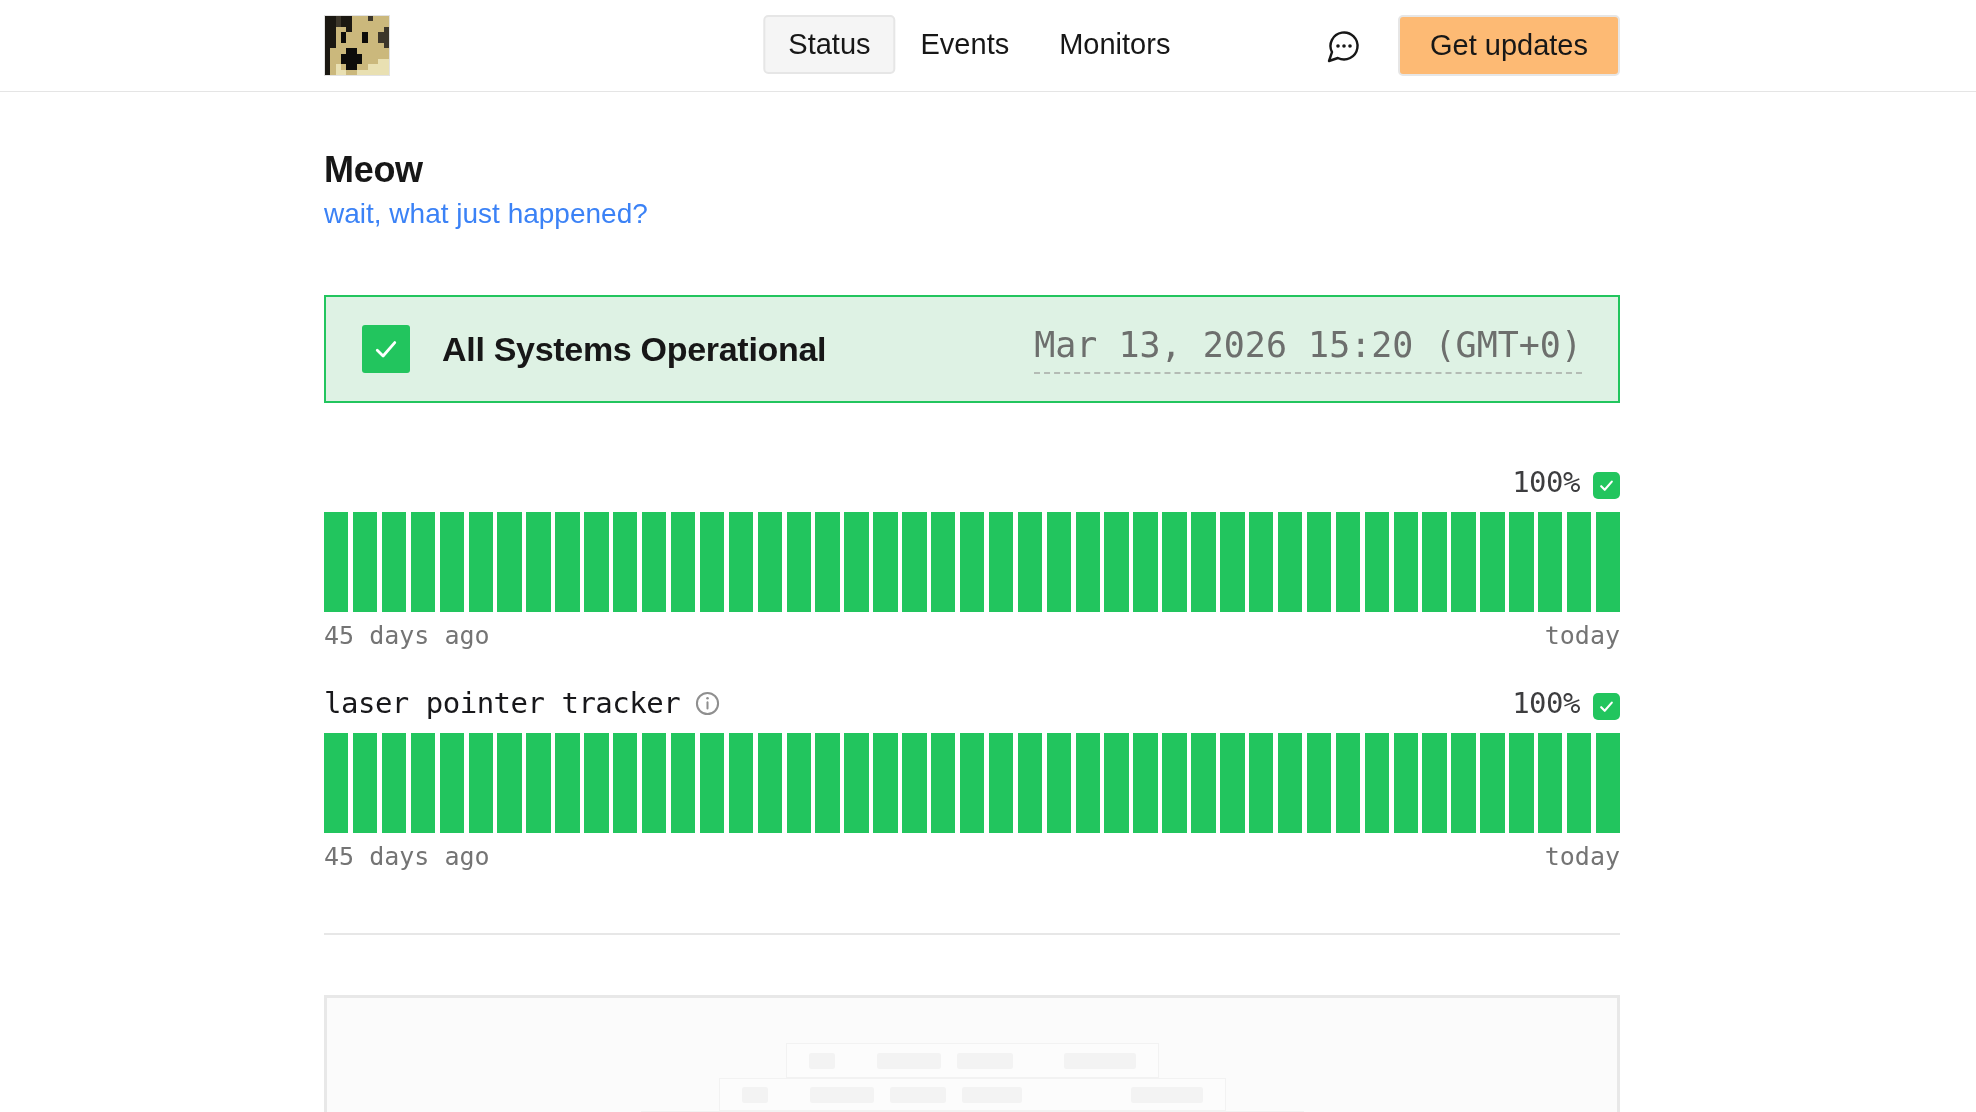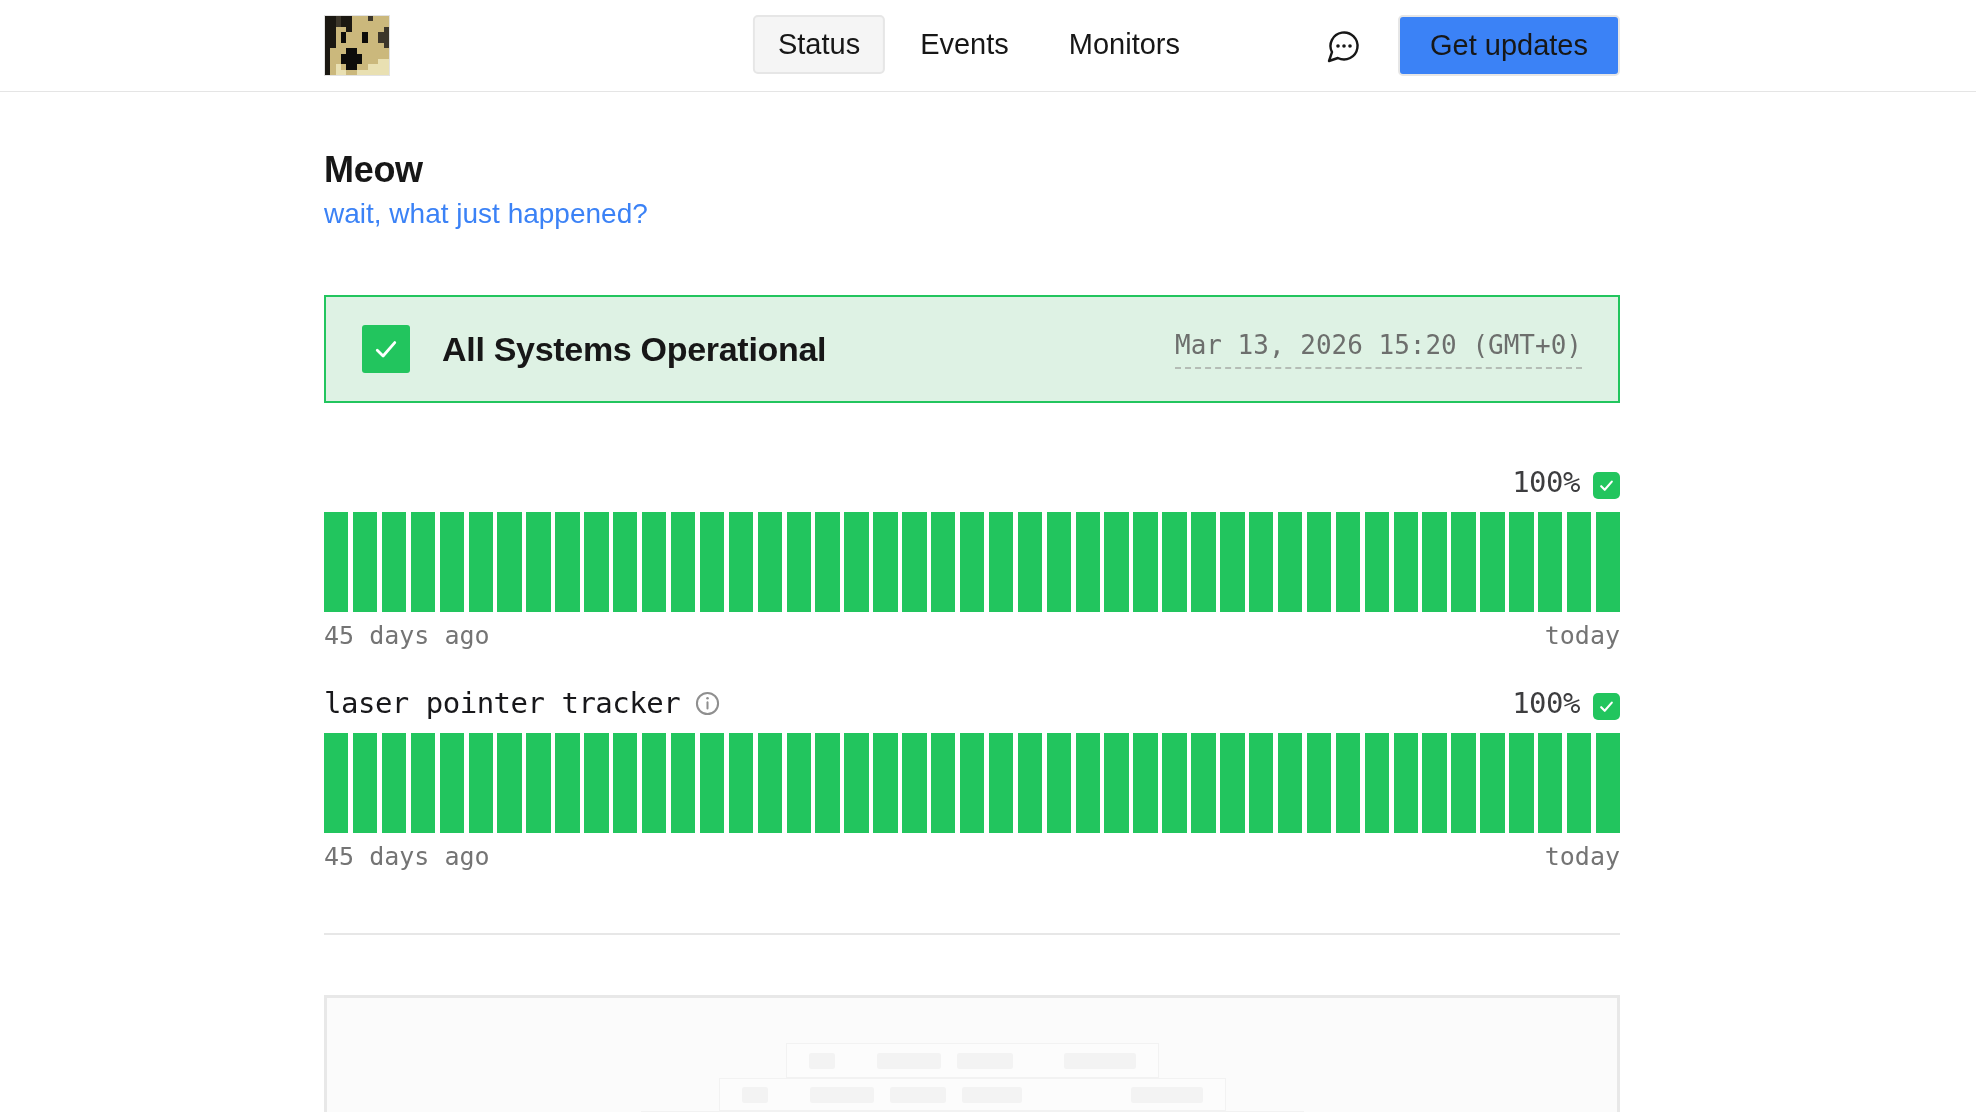--- a/index.html
+++ b/index.html
@@ -5,47 +5,47 @@
   * { margin:0; padding:0; box-sizing:border-box; }
   html,body { width:1976px; height:1112px; background:#fff; overflow:hidden;
     font-family:"Liberation Sans", sans-serif; color:#171717; }
 
   
   .header { height:92px; border-bottom:1px solid var(--border,#e5e5e5);
     position:relative; display:flex; align-items:center; }
   .header-inner { width:1296px; margin-left:324px; display:flex; align-items:center; }
   .logo { width:66px; height:61px; border:1px solid #e2e2e2; background:#16130e; display:block; }
   .nav-tabs { position:absolute; left:50%; top:0; height:88px; transform:translateX(-52%);
-    display:flex; align-items:center; gap:10px; }
+    display:flex; align-items:center; }
   .tab { font-size:29px; color:#171717; padding:11px 23px; border:2px solid transparent;
     border-radius:5px; background:transparent; cursor:pointer; white-space:nowrap;
     font-family:"Liberation Sans", sans-serif; }
   .tab.active { background:#f5f5f5; border-color:#e6e6e6; }
   .header-right { margin-left:auto; display:flex; align-items:center; gap:34px; }
   .icon-btn { background:none; border:none; cursor:pointer; width:40px; height:40px;
     display:flex; align-items:center; justify-content:center; }
   .icon-btn svg { width:36px; height:36px; }
-  .get-updates { font-size:29px; font-weight:500; color:#171717; background:#3b82f6;
+  .get-updates { font-size:29px; font-weight:500; color:#171717; background:#fdba74;
     border:2px solid #e6e6e6; border-radius:5px; height:61px; padding:0 30px; cursor:pointer;
     font-family:"Liberation Sans", sans-serif; }
 
   
   .main { width:1296px; margin-left:324px; }
   .page-title { font-size:36px; font-weight:700; letter-spacing:-.3px; margin-top:56px; line-height:1.2; }
   .page-subtitle { font-size:28px; color:#3b82f6; margin-top:4px; line-height:38px; }
 
   
   .banner { margin-top:62px; height:108px; background:var(--banner-bg,#def2e4);
     border:2px solid var(--green,#22c55e); display:flex; align-items:center;
     padding:0 36px; gap:32px; }
   .banner-check { width:48px; height:48px; border-radius:3px; background:var(--green,#22c55e);
     display:flex; align-items:center; justify-content:center; flex:0 0 auto; }
   .banner-check svg { width:28px; height:28px; }
   .banner-label { font-size:34px; font-weight:700; letter-spacing:-.3px; }
-  .banner-date { margin-left:auto; font-family:"DejaVu Sans Mono", monospace; font-size:26px;
+  .banner-date { margin-left:auto; font-family:"DejaVu Sans Mono", monospace; font-size:35px;
     color:#6d6f6d; border-bottom:2px dashed #b4bcb5; padding-bottom:7px; cursor:default; }
 
   
   .monitors { margin-top:62px; }
   .monitor + .monitor { margin-top:36px; }
   .monitor-head { display:flex; align-items:center; height:34px; }
   .monitor-name { font-family:"DejaVu Sans Mono", monospace; font-size:29px; font-weight:500;
     color:#18181b; letter-spacing:-.5px; }
   .info-icon { width:27px; height:27px; margin-left:14px; display:inline-flex; cursor:pointer; }
   .monitor-right { margin-left:auto; display:flex; align-items:flex-end; gap:13px; }

